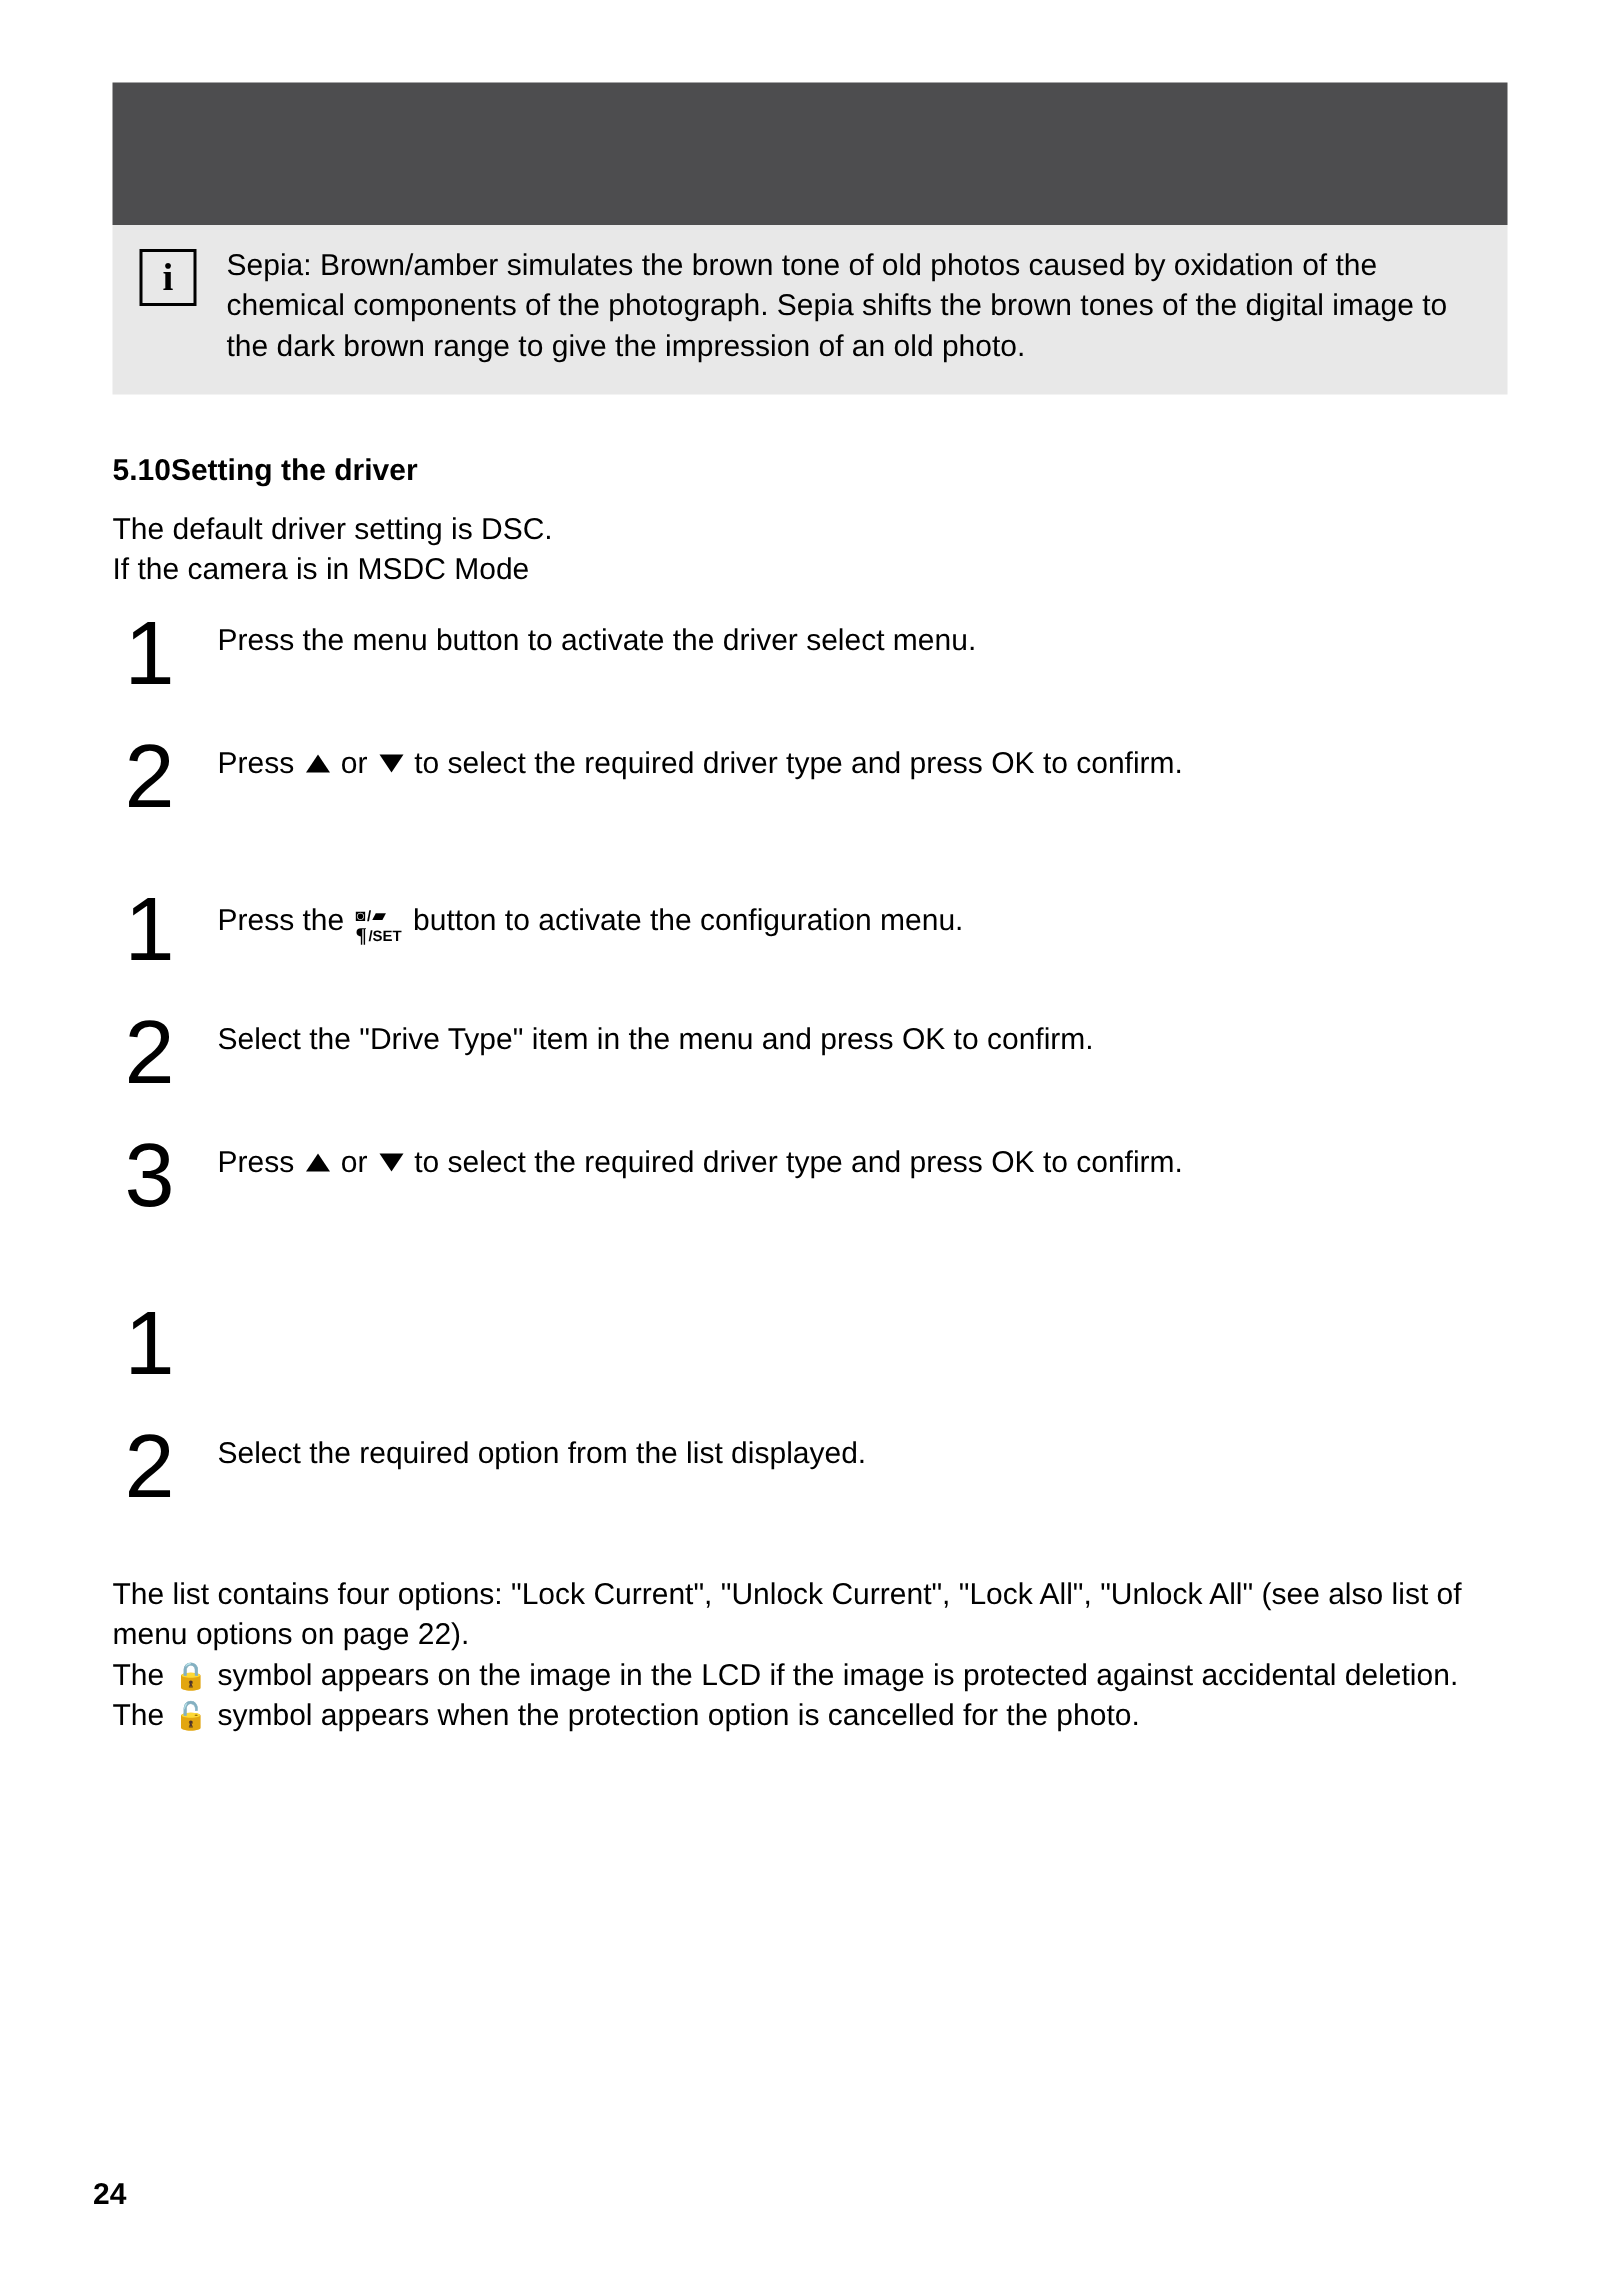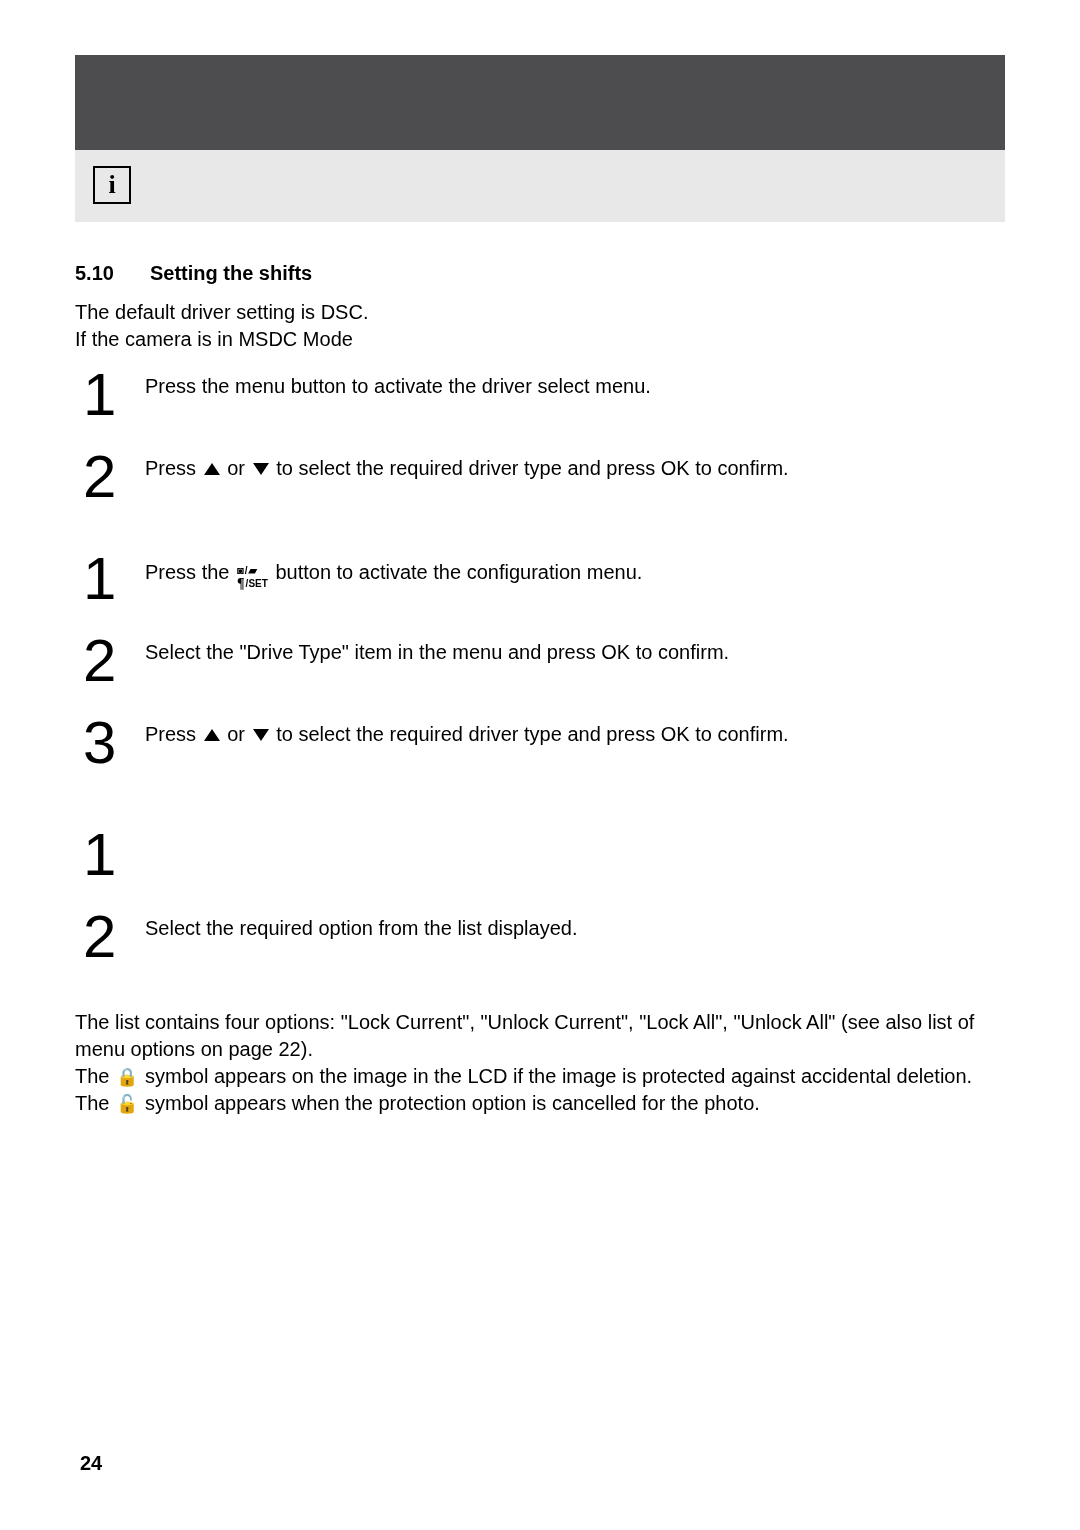--- a/index.html
+++ b/index.html
@@ -43,21 +43,20 @@
     font-weight: bold;
     font-size: 26px;
     margin-top: 6px;
     background: #e8e8e8;
   }
   .info-text { line-height: 1.35; padding-top: 4px; }
   .section-heading {
     font-weight: bold;
     margin-bottom: 14px;
     display: flex;
-    gap: 36px;
   }
   .body-text { line-height: 1.35; margin-bottom: 12px; }
   .step {
     display: flex;
     gap: 30px;
     align-items: flex-start;
     min-height: 72px;
     margin-bottom: 10px;
   }
   .step-num {
@@ -141,38 +140,39 @@
     font-size: 18px;
     line-height: 1;
     margin: 0 1px 2px 1px;
     font-weight: bold;
   }
   .spacer-30 { height: 30px; }
   .spacer-20 { height: 20px; }
   .page-number {
     position: absolute;
     bottom: 55px;
-    left: 80px;
+    left: 62px;
     font-weight: bold;
   }
 </style>
 </head>
 <body>
 
 <div class="page">
 
   <div class="header-bar"></div>
 
   <div class="info-box">
     <div class="info-icon-wrap">i</div>
+    <div class="info-text">Sepia: Brown/amber simulates the brown tone of old photos caused by oxidation of the chemical components of the photograph. Sepia shifts the brown tones of the digital image to the dark brown range to give the impression of an old photo.</div>
   </div>
 
   <div class="section-heading">
     <span>5.10</span>
-    <span>Setting the shifts</span>
+    <span>Setting the driver</span>
   </div>
 
   <div class="body-text">
     <span>The default driver setting is DSC.</span><br>
     <span>If the camera is in MSDC Mode</span>
   </div>
 
   <div class="step">
     <div class="step-num">1</div>
     <div class="step-text">Press the menu button to activate the driver select menu.</div>

